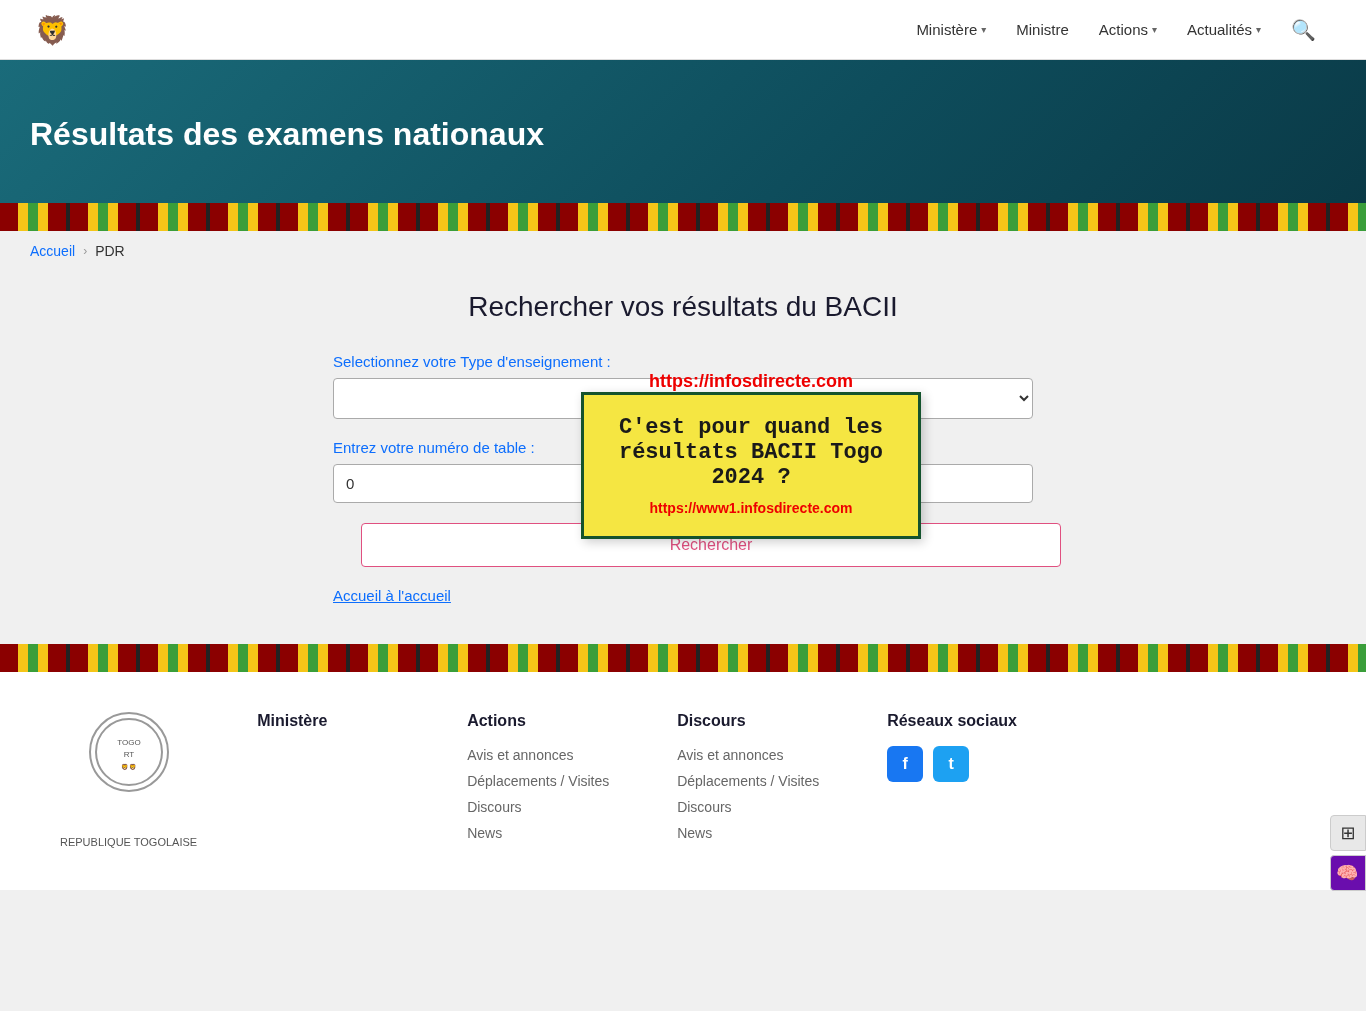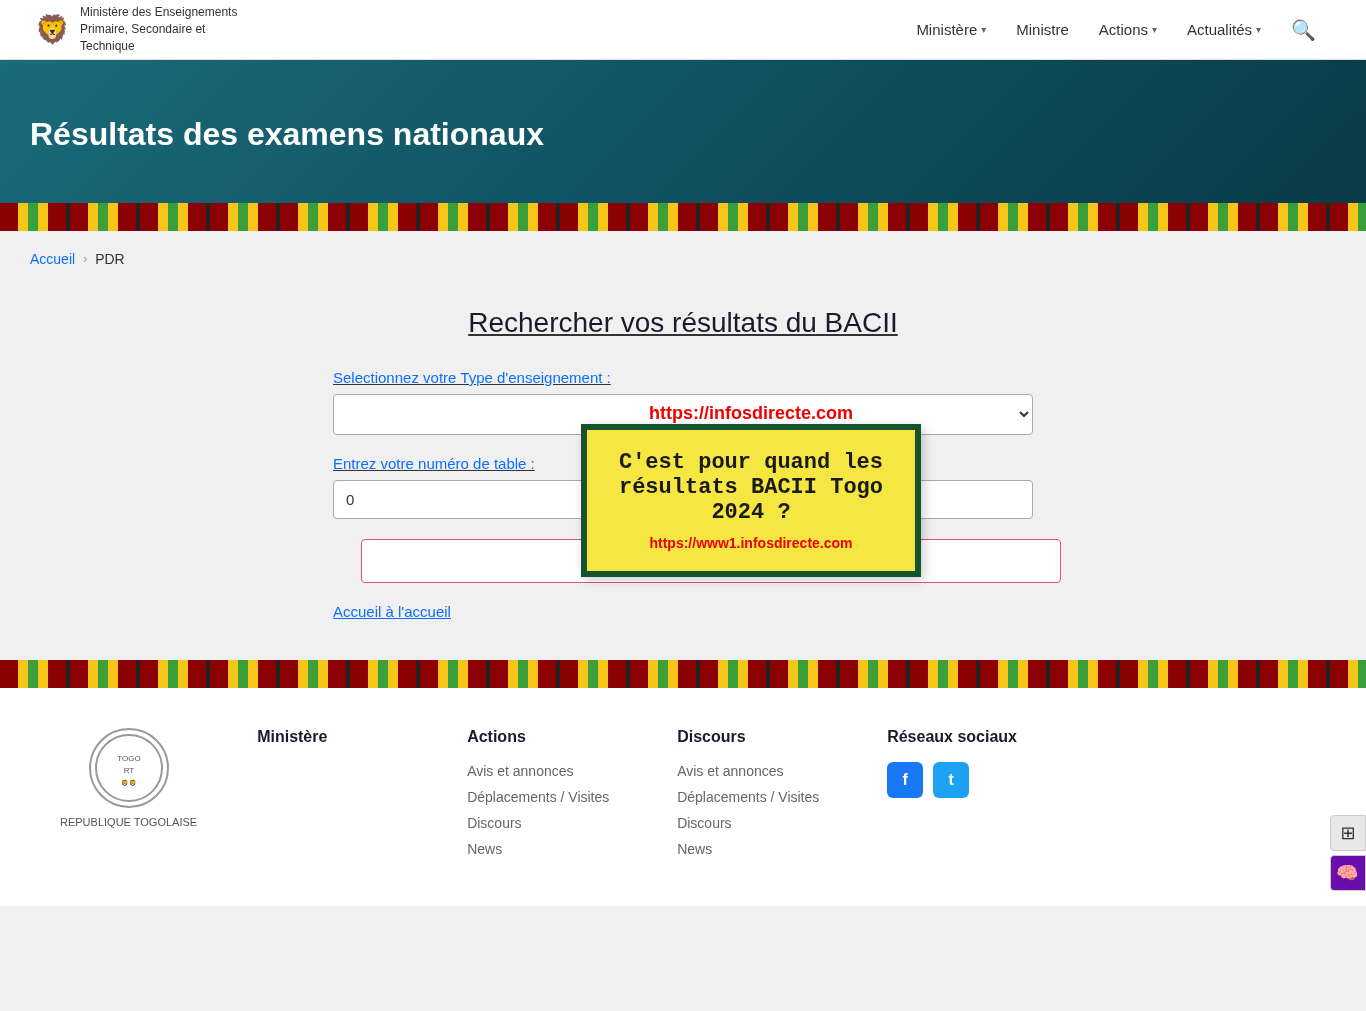--- a/index.html
+++ b/index.html
@@ -98,21 +98,21 @@
         #3a9e3a 28px, #3a9e3a 38px,
         #f5c518 38px, #f5c518 48px,
         #8B0000 48px, #8B0000 66px,
         #222 66px, #222 70px
       );
     }
 
     
     .breadcrumb-section {
       background: #f0f0f0;
-      padding: 20px 30px;
+      padding: 12px 30px;
     }
     .breadcrumb {
       display: flex;
       align-items: center;
       gap: 8px;
       font-size: 14px;
     }
     .breadcrumb a {
       color: #0d6efd;
       text-decoration: none;
@@ -125,21 +125,20 @@
       color: #333;
     }
 
     
     .main-content {
       background: #f0f0f0;
       padding: 20px 30px 40px 30px;
       display: flex;
       flex-direction: column;
       align-items: center;
-      text-decoration: underline;
     }
     .form-container {
       background: #f0f0f0;
       width: 100%;
       max-width: 700px;
       position: relative;
     }
     .form-title {
       font-size: 28px;
       font-weight: 400;
@@ -190,38 +189,38 @@
       color: #0d6efd;
       text-decoration: underline;
       font-size: 15px;
       display: block;
       text-align: left;
     }
 
     
     .popup-overlay {
       position: absolute;
-      top: 96px;
+      top: 80px;
       left: 50%;
       transform: translateX(-30%);
       z-index: 100;
     }
     .popup-ad-top {
       background: transparent;
       text-align: center;
       margin-bottom: 0;
     }
     .popup-ad-top .ad-url {
       color: #e00;
       font-size: 18px;
       font-weight: bold;
     }
     .popup-box {
       background: #f5e642;
-      border: 6px solid #14532d;
+      border: 3px solid #14532d;
       padding: 20px 30px;
       text-align: center;
       font-size: 22px;
       font-weight: bold;
       color: #1a1a1a;
       font-family: 'Courier New', monospace;
       width: 340px;
       box-shadow: 3px 3px 10px rgba(0,0,0,0.2);
     }
     .popup-box .popup-url {
@@ -239,20 +238,21 @@
       padding: 40px 60px;
       display: flex;
       gap: 60px;
       align-items: flex-start;
     }
     .footer-logo {
       display: flex;
       flex-direction: column;
       align-items: center;
       min-width: 130px;
+      gap: 36px;
     }
     .footer-logo .logo-circle {
       width: 80px;
       height: 80px;
       border-radius: 50%;
       border: 2px solid #999;
       background: #fff;
       display: flex;
       align-items: center;
       justify-content: center;
@@ -338,22 +338,20 @@
     .side-widget.purple { background: #6a0dad; color: #fff; }
   </style>
 </head>
 <body>
 
 <nav class="navbar">
   <div class="navbar-brand">
     <svg class="lion-icon" viewBox="0 0 40 40" fill="#c0392b">
       <text x="5" y="30" font-size="28" fill="#c0392b">🦁</text>
     </svg>
-    <span class="brand-text">Ministère des Enseignements
-Primaire, Secondaire et Technique</span>
   </div>
   <div class="navbar-links">
     <a href="#">
       <span>Ministère</span>
       <span class="chevron">▾</span>
     </a>
     <a href="#">
       <span>Ministre</span>
     </a>
     <a href="#">

